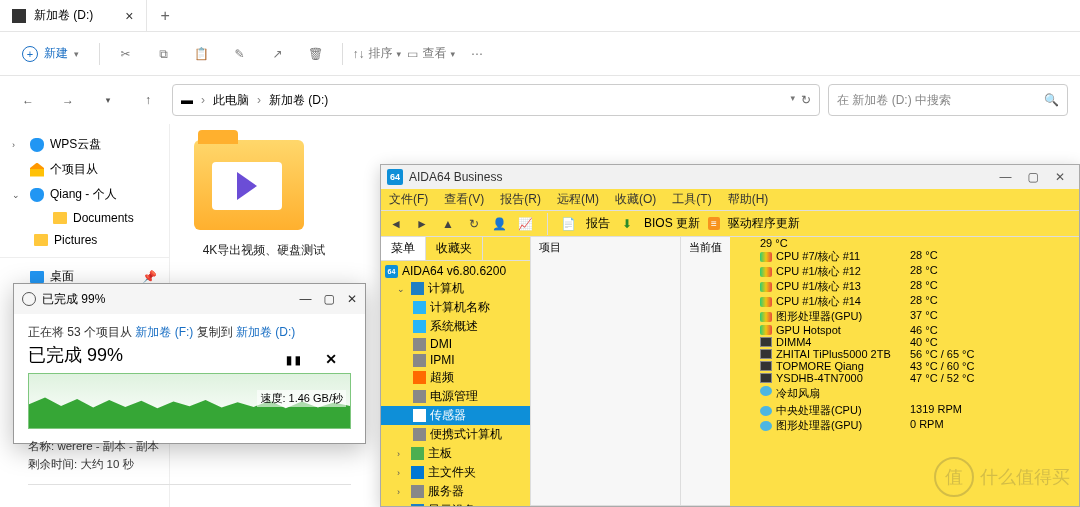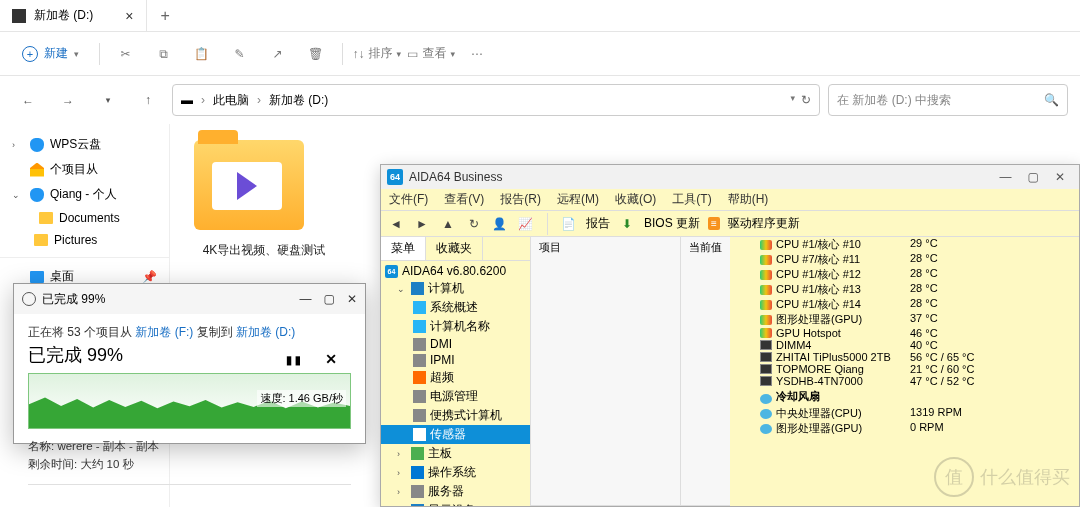--- a/index.html
+++ b/index.html
@@ -45,21 +45,21 @@
 .copy-line { font-size: 12px; color: #333; }
 .link { color: #1a6fc4; }
 .copy-pct { font-size: 18px; font-weight: 500; margin-top: 2px; }
 .chart { position: relative; height: 56px; margin-top: 6px; border: 1px solid #7fc77f; background: linear-gradient(#dff2df, #fff); overflow: hidden; }
 .chart-wave { position: absolute; bottom: 0; left: 0; right: 0; height: 34px; background: #36a636; clip-path: polygon(0 30%, 5% 10%, 10% 35%, 15% 15%, 20% 40%, 25% 18%, 30% 38%, 35% 20%, 40% 42%, 45% 22%, 50% 36%, 55% 18%, 60% 40%, 65% 24%, 70% 38%, 75% 20%, 80% 42%, 85% 22%, 90% 40%, 95% 25%, 100% 35%, 100% 100%, 0 100%); }
 .chart-speed { position: absolute; right: 4px; top: 16px; background: rgba(255,255,255,.6); font-size: 11px; padding: 1px 3px; }
 .pause-ico { position: absolute; right: 48px; top: -20px; font-size: 12px; letter-spacing: 2px; }
 .close-x { position: absolute; right: 14px; top: -22px; font-size: 14px; font-weight: bold; }
 .copy-info { margin-top: 8px; font-size: 11.5px; color: #333; line-height: 1.6; }
 .copy-foot { border-top: 1px solid #e0e0e0; margin-top: 10px; padding-top: 8px; display: flex; align-items: center; gap: 6px; font-size: 12px; color: #333; }
-.aida { position: absolute; left: 380px; top: 164px; width: 700px; height: 343px; background: #fef9c3; border: 1px solid #aaa; box-shadow: 0 4px 16px rgba(0,0,0,.2); display: flex; flex-direction: column; }
+.aida { position: absolute; left: 380px; top: 164px; width: 700px; height: 343px; background: #fde047; border: 1px solid #aaa; box-shadow: 0 4px 16px rgba(0,0,0,.2); display: flex; flex-direction: column; }
 .aida-title { height: 24px; background: #f1f1f1; display: flex; align-items: center; padding: 0 6px; gap: 6px; font-size: 12px; color: #333; }
 .aida-logo { width: 16px; height: 16px; background: #0e8fd8; color: #fff; font-size: 9px; font-weight: bold; display: flex; align-items: center; justify-content: center; border-radius: 2px; }
 .aida-winbtn { margin-left: auto; display: flex; gap: 16px; color: #555; padding-right: 8px; }
 .aida-menu { height: 22px; display: flex; gap: 16px; padding: 2px 8px; font-size: 12px; color: #333; border-bottom: 1px solid #ddd; }
 .aida-tb { height: 26px; display: flex; align-items: center; gap: 8px; padding: 0 6px; border-bottom: 1px solid #ddd; font-size: 12px; }
 .tb-ico { width: 18px; height: 18px; display: flex; align-items: center; justify-content: center; color: #444; }
 .tb-green { color: #2a8a2a; }
 .tb-orange { background: #f7931e; color: #fff; border-radius: 2px; font-size: 10px; padding: 1px 3px; }
 .aida-body { flex: 1; display: flex; overflow: hidden; }
 .aida-nav { width: 150px; border-right: 1px solid #ddd; display: flex; flex-direction: column; font-size: 12px; }
@@ -84,21 +84,21 @@
 .col1 { width: 150px; padding: 3px 8px; border-right: 1px solid #ddd; }
 .col2 { flex: 1; padding: 3px 8px; }
 .rows { flex: 1; overflow: auto; }
 .row { display: flex; padding: 0px 0; }
 .c1 { width: 150px; padding: 0 8px; display: flex; align-items: center; gap: 4px; }
 .c2 { padding: 0 8px; }
 .rico { width: 12px; height: 10px; flex-shrink: 0; }
 .rico.temp { background: linear-gradient(90deg, #2ecc71, #f1c40f, #e74c3c); border-radius: 2px; }
 .rico.chip { background: #333; border: 1px solid #888; }
 .rico.fan { background: #4db6e2; border-radius: 50%; }
-.section-hdr { display: flex; align-items: flex-end; gap: 4px; padding: 2px 8px; font-weight: 700; }
+.section-hdr { display: flex; align-items: flex-start; gap: 4px; padding: 2px 8px; font-weight: 400; }
 .watermark { position: absolute; right: 10px; bottom: 10px; opacity: 0.22; display: flex; align-items: center; gap: 6px; }
 .wm-circle { width: 40px; height: 40px; border: 2px solid #444; border-radius: 50%; display: flex; align-items: center; justify-content: center; font-size: 18px; color: #444; }
 </style>
 </head>
 <body>
 
 <div class="explorer">
   <div class="tabs">
     <div class="tab">
       <span class="tab-icon"></span>
@@ -163,21 +163,21 @@
       <div class="sb-item">
           <span class="sb-chev"></span>
           <span class="ico-home"></span>
           <span>个项目从</span>
         </div>
       <div class="sb-item">
           <span class="sb-chev">⌄</span>
           <span class="ico-cloud"></span>
           <span>Qiang - 个人</span>
         </div>
-      <div class="sb-item" style="padding-left:39px">
+      <div class="sb-item" style="padding-left:53px">
           <span class="ico-folder"></span>
           <span>Documents</span>
         </div>
       <div class="sb-item" style="padding-left:34px">
           <span class="ico-folder"></span>
           <span>Pictures</span>
         </div>
       <hr class="sb-hr">
       <div class="sb-item">
           <span class="sb-chev"></span>
@@ -279,59 +279,59 @@
             <span class="aida-logo" style="width:13px;height:13px;font-size:7px">64</span>
             <span>AIDA64 v6.80.6200</span>
           </div>
         <div class="tn tn1">
             <span class="tchev">⌄</span>
             <span class="tico blue"></span>
             <span>计算机</span>
           </div>
         <div class="tn tn2">
             <span class="tico cyan"></span>
+            <span>计算机名称</span>
+          </div>
+        <div class="tn tn2">
+            <span class="tico cyan"></span>
             <span>系统概述</span>
-          </div>
-        <div class="tn tn2">
-            <span class="tico cyan"></span>
-            <span>计算机名称</span>
           </div>
         <div class="tn tn2">
             <span class="tico gray"></span>
             <span>DMI</span>
           </div>
         <div class="tn tn2">
             <span class="tico gray"></span>
             <span>IPMI</span>
           </div>
         <div class="tn tn2">
             <span class="tico fire"></span>
             <span>超频</span>
           </div>
         <div class="tn tn2">
             <span class="tico gray"></span>
             <span>电源管理</span>
-          </div>
-        <div class="tn tn2">
-            <span class="tico gray"></span>
-            <span>便携式计算机</span>
           </div>
         <div class="tn tn2 sel">
             <span class="tico" style="background:#fff"></span>
             <span>传感器</span>
+          </div>
+        <div class="tn tn2">
+            <span class="tico gray"></span>
+            <span>便携式计算机</span>
           </div>
         <div class="tn tn1">
             <span class="tchev">›</span>
             <span class="tico green"></span>
             <span>主板</span>
           </div>
         <div class="tn tn1">
             <span class="tchev">›</span>
             <span class="tico win"></span>
-            <span>操作系统</span>
+            <span>主文件夹</span>
           </div>
         <div class="tn tn1">
             <span class="tchev">›</span>
             <span class="tico gray"></span>
             <span>服务器</span>
           </div>
         <div class="tn tn1">
             <span class="tchev">›</span>
             <span class="tico blue"></span>
             <span>显示设备</span>
@@ -339,24 +339,20 @@
 
       </div>
     </div>
     <div class="aida-data">
       <div class="cols">
         <div class="col1">项目</div>
         <div class="col2">当前值</div>
       </div>
       <div class="rows" id="sensor-rows">
           <div class="row">
-            <div class="c1">
-              <span class="rico temp"></span>
-              <span>CPU #1/核心 #10</span>
-            </div>
             <div class="c2">29 °C</div>
           </div>
           <div class="row">
             <div class="c1">
               <span class="rico temp"></span>
               <span>CPU #7/核心 #11</span>
             </div>
             <div class="c2">28 °C</div>
           </div>
           <div class="row">
@@ -406,21 +402,21 @@
               <span class="rico chip"></span>
               <span>ZHITAI TiPlus5000 2TB</span>
             </div>
             <div class="c2">56 °C / 65 °C</div>
           </div>
           <div class="row">
             <div class="c1">
               <span class="rico chip"></span>
               <span>TOPMORE Qiang</span>
             </div>
-            <div class="c2">21 °C / 60 °C</div>
+            <div class="c2">43 °C / 60 °C</div>
           </div>
           <div class="row">
             <div class="c1">
               <span class="rico chip"></span>
               <span>YSDHB-4TN7000</span>
             </div>
             <div class="c2">47 °C / 52 °C</div>
           </div>
           <div class="section-hdr">
             <span class="rico fan"></span>

